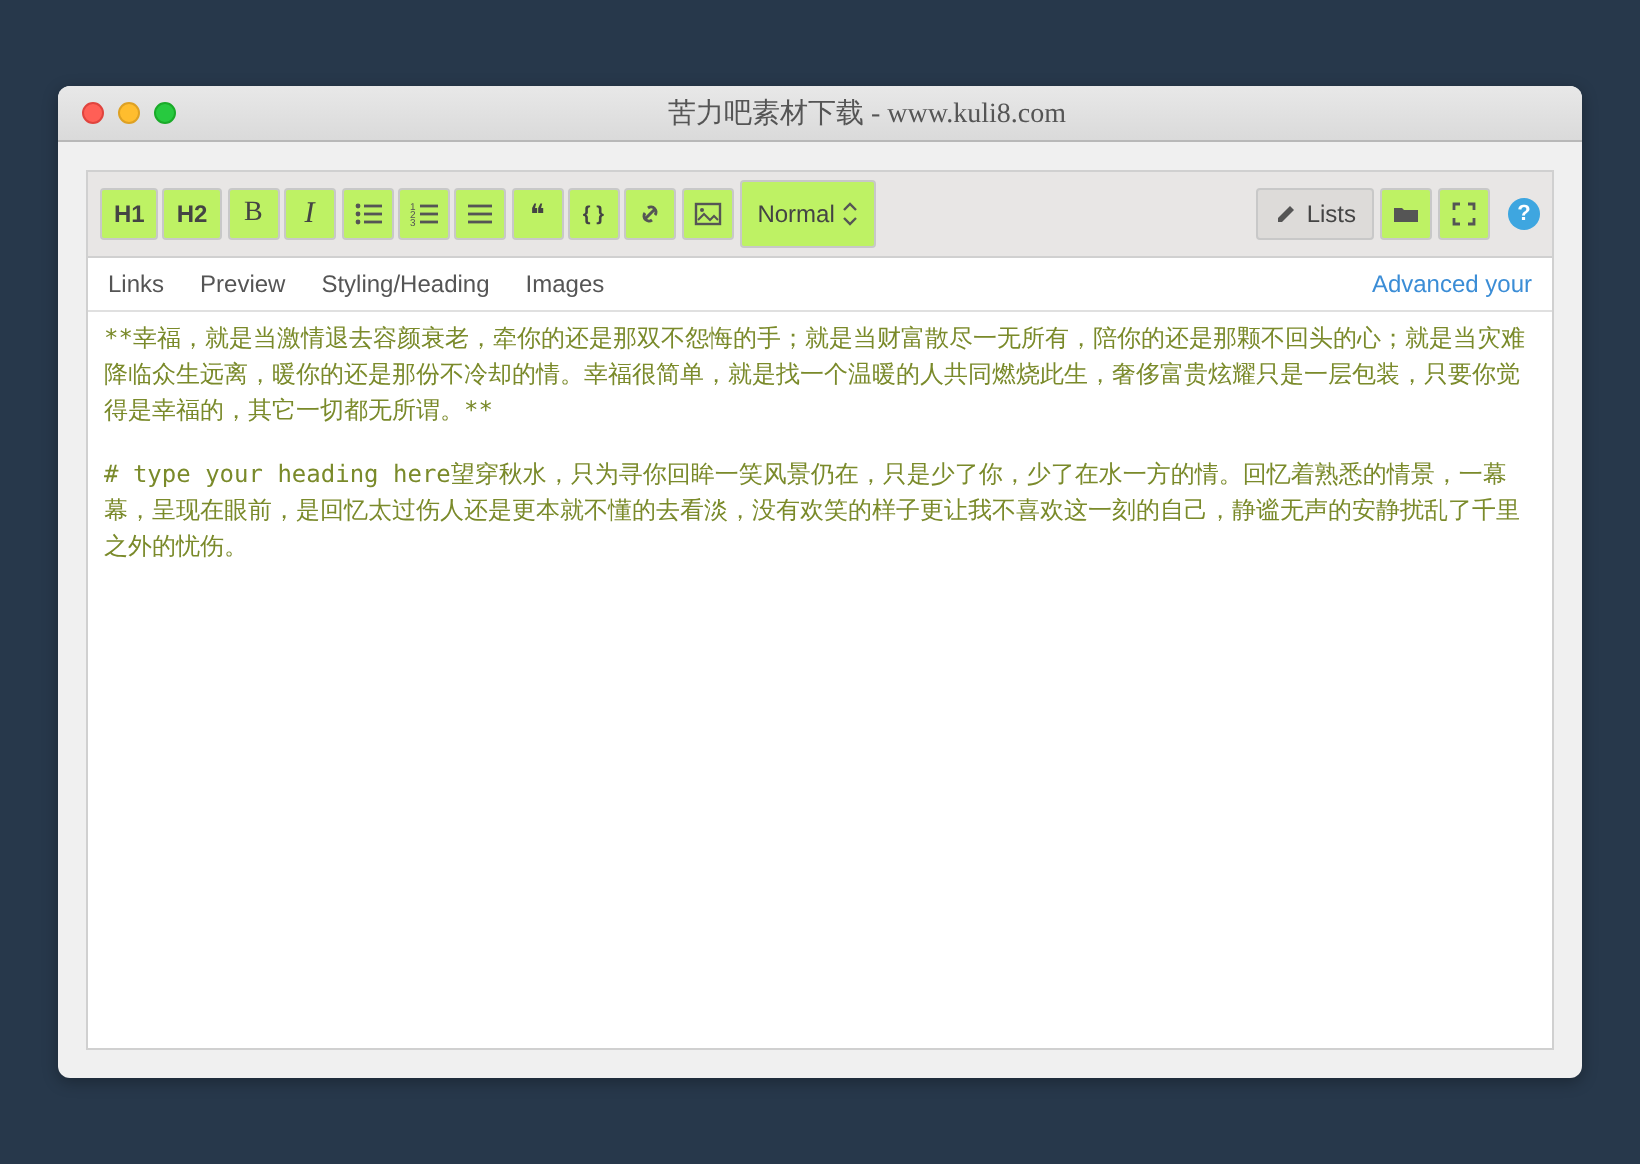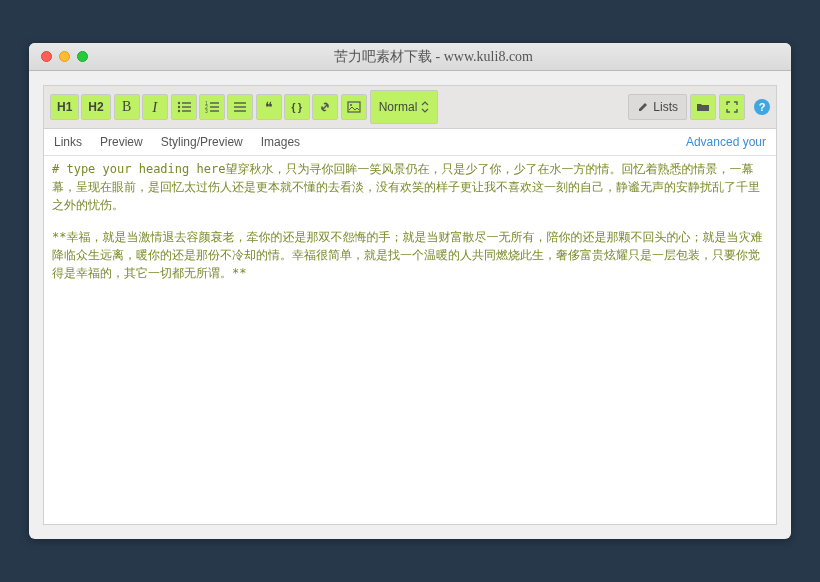--- a/index.html
+++ b/index.html
@@ -226,25 +226,25 @@
           <svg width="12" height="12">
               <path d="M1 4 L1 1 L4 1 M8 1 L11 1 L11 4 M11 8 L11 11 L8 11 M4 11 L1 11 L1 8" stroke="#555" fill="none" stroke-width="1.4"></path>
             </svg>
         </div>
         <div class="help">?</div>
       </div>
 
       <div class="menubar">
         <span class="mitem">Links</span>
         <span class="mitem">Preview</span>
-        <span class="mitem">Styling/Preview</span>
+        <span class="mitem">Styling/Heading</span>
         <span class="mitem">Images</span>
         <span class="adv">Advanced your</span>
       </div>
 
       <div class="content">
+        <div class="para">**幸福，就是当激情退去容颜衰老，牵你的还是那双不怨悔的手；就是当财富散尽一无所有，陪你的还是那颗不回头的心；就是当灾难降临众生远离，暖你的还是那份不冷却的情。幸福很简单，就是找一个温暖的人共同燃烧此生，奢侈富贵炫耀只是一层包装，只要你觉得是幸福的，其它一切都无所谓。**</div>
         <div class="para"># type your heading here望穿秋水，只为寻你回眸一笑风景仍在，只是少了你，少了在水一方的情。回忆着熟悉的情景，一幕幕，呈现在眼前，是回忆太过伤人还是更本就不懂的去看淡，没有欢笑的样子更让我不喜欢这一刻的自己，静谧无声的安静扰乱了千里之外的忧伤。</div>
-        <div class="para">**幸福，就是当激情退去容颜衰老，牵你的还是那双不怨悔的手；就是当财富散尽一无所有，陪你的还是那颗不回头的心；就是当灾难降临众生远离，暖你的还是那份不冷却的情。幸福很简单，就是找一个温暖的人共同燃烧此生，奢侈富贵炫耀只是一层包装，只要你觉得是幸福的，其它一切都无所谓。**</div>
       </div>
 
     </div>
   </div>
 </div>
 
 </body></html>

